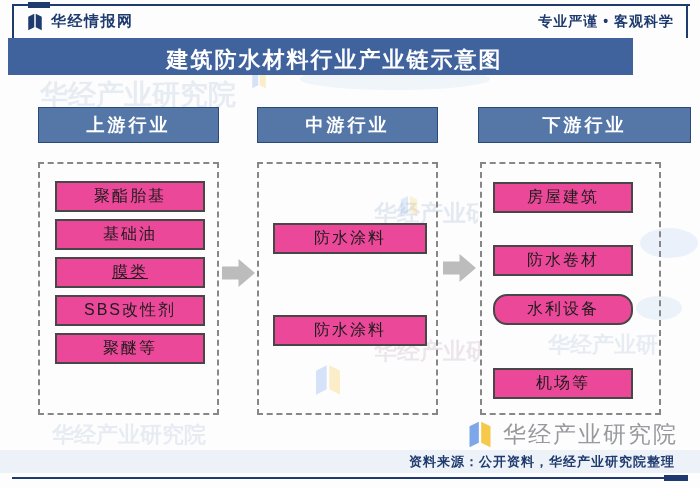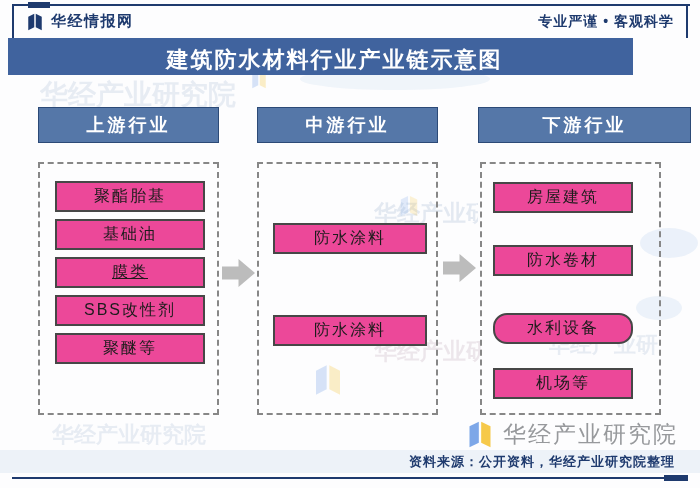--- a/index.html
+++ b/index.html
@@ -71,21 +71,21 @@
   .d-0 .item:nth-child(3){top:93px;text-decoration:underline;}
   .d-0 .item:nth-child(4){top:131px;}
   .d-0 .item:nth-child(5){top:169px;}
   .d-0 .item:nth-child(6){top:205px;}
   .d-1 .item{left:14px;width:154px;height:31px;}
   .d-1 .item:nth-child(1){top:59px;}
   .d-1 .item:nth-child(2){top:151px;}
   .d-2 .item{left:11px;width:140px;height:31px;}
   .d-2 .item:nth-child(1){top:18px;}
   .d-2 .item:nth-child(2){top:81px;}
-  .d-2 .item:nth-child(3){top:149px;border-radius:14px;}
+  .d-2 .item:nth-child(3){top:130px;border-radius:14px;}
   .d-2 .item:nth-child(4){top:204px;}
 
   
   .arrow{width:33px;height:32px;background:#bcbcbc;
     clip-path:polygon(0 30%,50% 30%,50% 6%,100% 50%,50% 94%,50% 70%,0 70%);}
   .arrow-1{left:222px;top:257px;}
   .arrow-2{left:443px;top:252px;}
 
   
   .source-band{left:0;top:450px;width:700px;height:23px;background:#edf2f8;}

